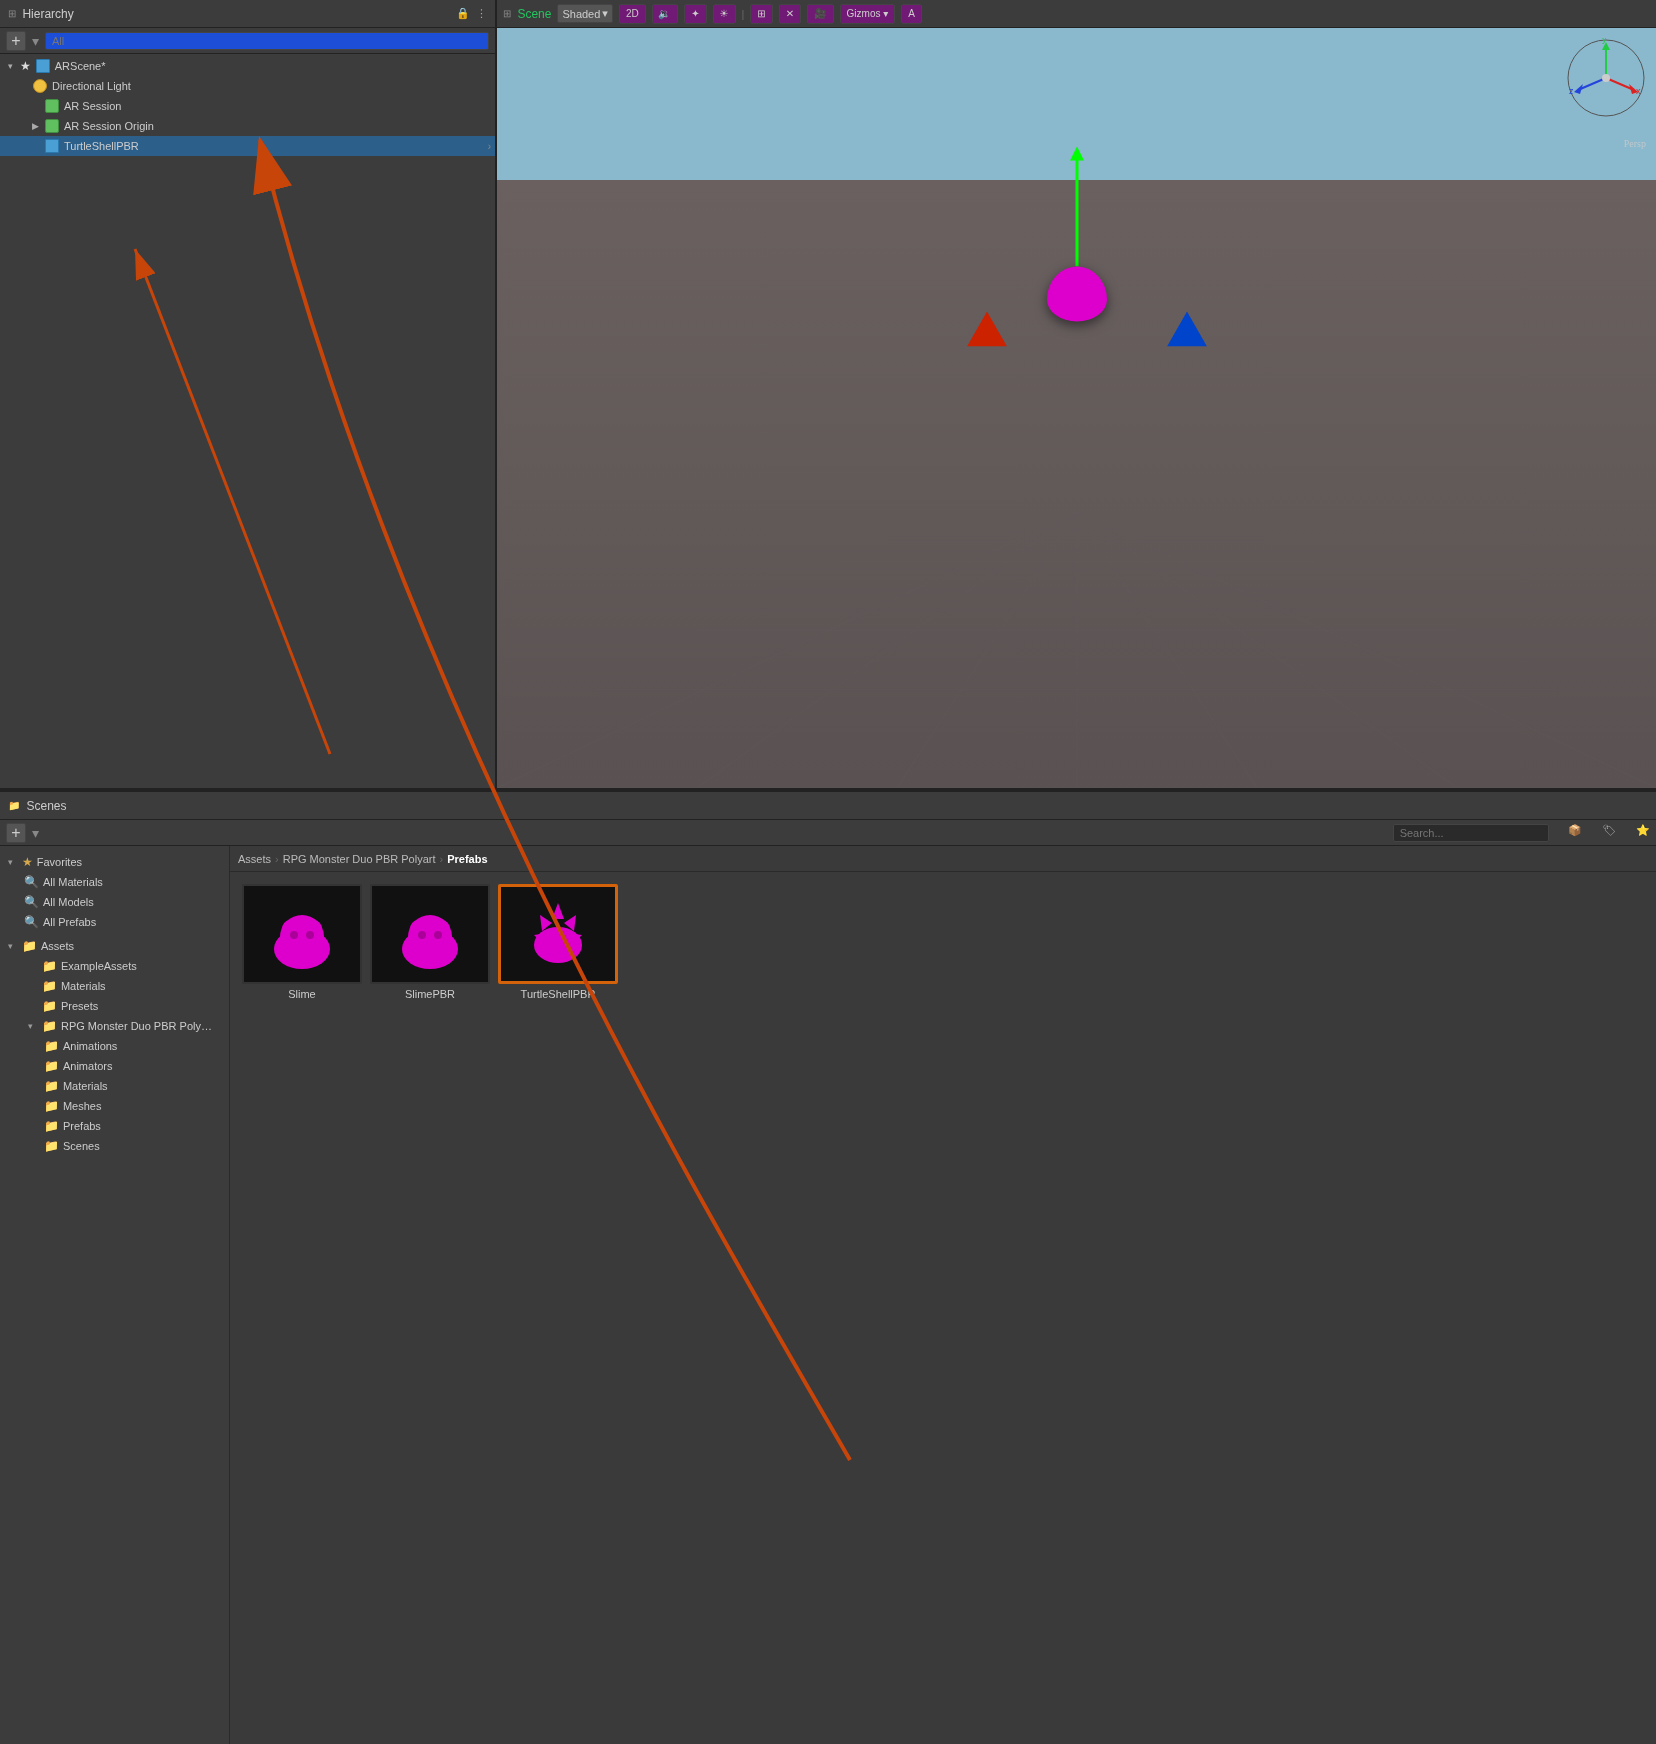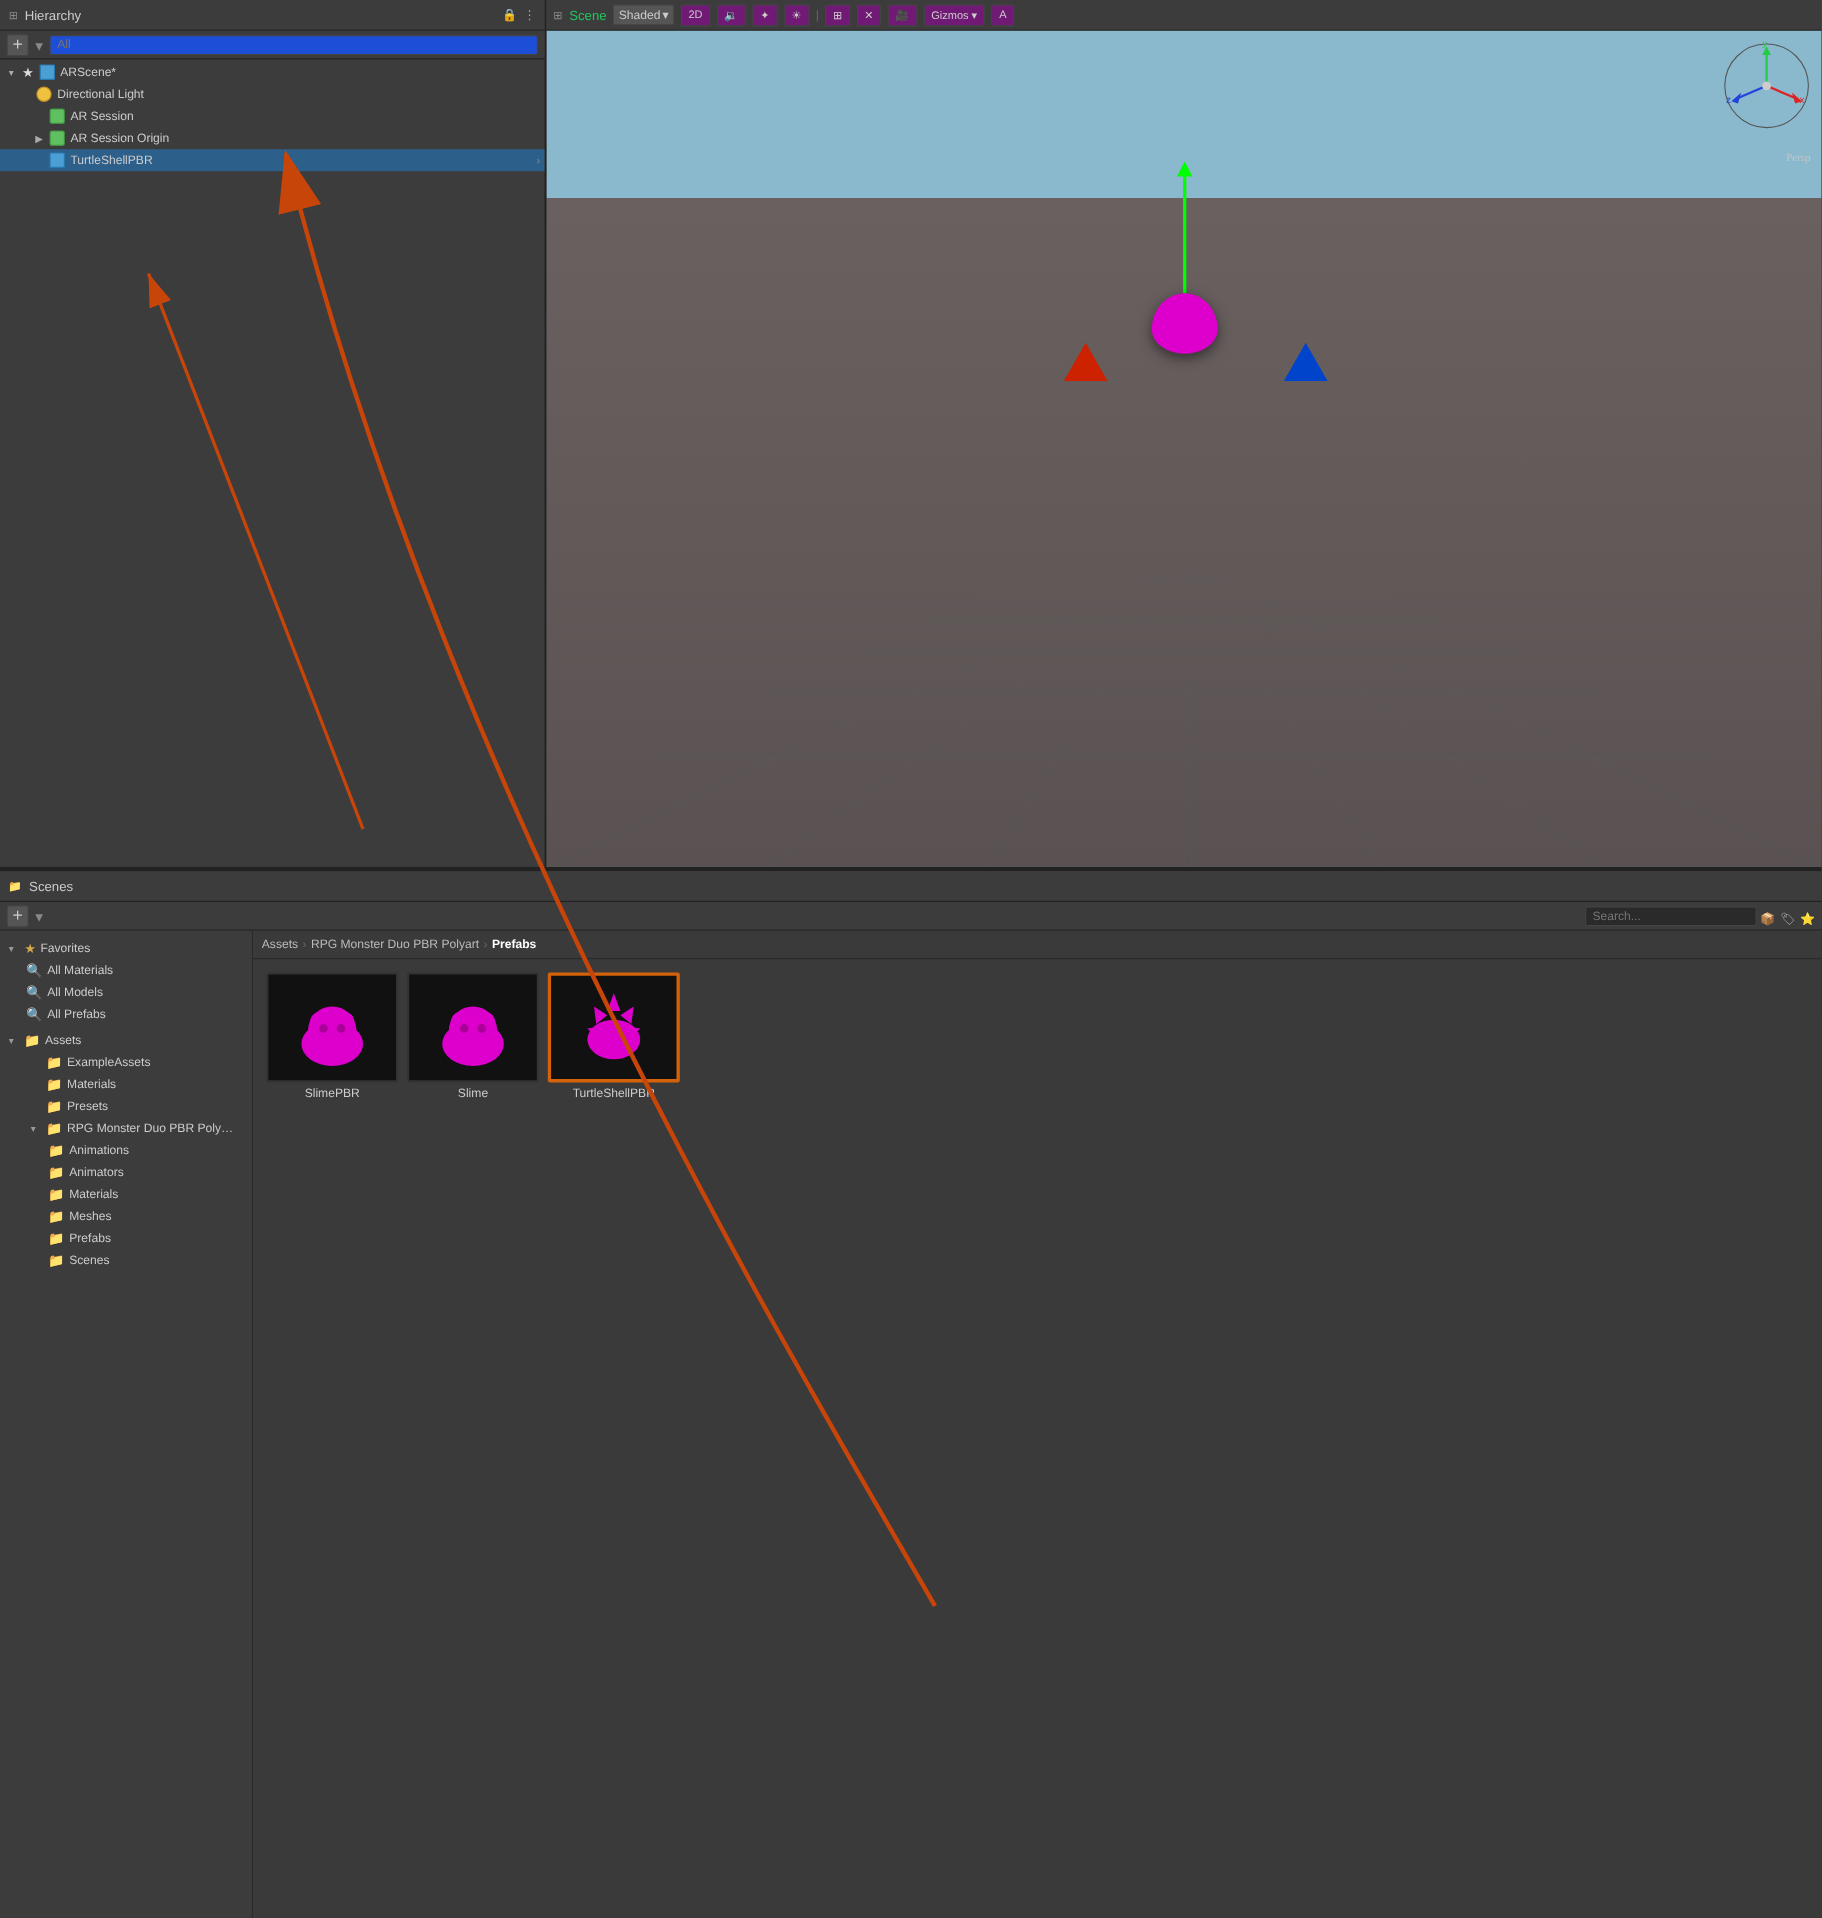--- a/index.html
+++ b/index.html
@@ -403,22 +403,22 @@
       border: 1px solid #444;
       color: #ccc;
       padding: 2px 6px;
       font-size: 11px;
       border-radius: 2px;
       height: 18px;
     }
 
     .project-search-wrapper {
       display: flex;
-      align-items: flex-end;
-      gap: 4px;
+      align-items: flex-start;
+      gap: 20px;
       margin-left: auto;
     }
 
     
     .gizmo-svg {
       position: absolute;
       top: 5px;
       right: 5px;
     }
 
@@ -693,49 +693,49 @@
 
       <div class="breadcrumb-row">
         <span class="breadcrumb-item">Assets</span>
         <span class="breadcrumb-sep">›</span>
         <span class="breadcrumb-item">RPG Monster Duo PBR Polyart</span>
         <span class="breadcrumb-sep">›</span>
         <span class="breadcrumb-item active">Prefabs</span>
       </div>
 
       <div class="assets-grid">
+
+        <div class="asset-item">
+          <div class="asset-thumb">
+            <svg width="80" height="75" viewBox="0 0 80 75">
+              <ellipse cx="40" cy="52" rx="28" ry="20" fill="#dd00cc"></ellipse>
+              <ellipse cx="40" cy="40" rx="22" ry="22" fill="#dd00cc"></ellipse>
+              <ellipse cx="28" cy="32" rx="8" ry="9" fill="#dd00cc"></ellipse>
+              <ellipse cx="52" cy="32" rx="8" ry="9" fill="#dd00cc"></ellipse>
+              <circle cx="32" cy="38" r="4" fill="#aa0099"></circle>
+              <circle cx="48" cy="38" r="4" fill="#aa0099"></circle>
+            </svg>
+          </div>
+          <span class="asset-label">Slime</span>
+        </div>
 
         <div class="asset-item">
           <div class="asset-thumb">
             <svg width="80" height="75" viewBox="0 0 80 75">
               <ellipse cx="40" cy="52" rx="28" ry="20" fill="#dd00cc"></ellipse>
               <ellipse cx="40" cy="40" rx="22" ry="22" fill="#dd00cc"></ellipse>
               <ellipse cx="28" cy="32" rx="8" ry="9" fill="#dd00cc"></ellipse>
               <ellipse cx="52" cy="32" rx="8" ry="9" fill="#dd00cc"></ellipse>
               <circle cx="32" cy="38" r="4" fill="#aa0099"></circle>
               <circle cx="48" cy="38" r="4" fill="#aa0099"></circle>
             </svg>
           </div>
           <span class="asset-label">SlimePBR</span>
         </div>
 
-        <div class="asset-item">
-          <div class="asset-thumb">
-            <svg width="80" height="75" viewBox="0 0 80 75">
-              <ellipse cx="40" cy="52" rx="28" ry="20" fill="#dd00cc"></ellipse>
-              <ellipse cx="40" cy="40" rx="22" ry="22" fill="#dd00cc"></ellipse>
-              <ellipse cx="28" cy="32" rx="8" ry="9" fill="#dd00cc"></ellipse>
-              <ellipse cx="52" cy="32" rx="8" ry="9" fill="#dd00cc"></ellipse>
-              <circle cx="32" cy="38" r="4" fill="#aa0099"></circle>
-              <circle cx="48" cy="38" r="4" fill="#aa0099"></circle>
-            </svg>
-          </div>
-          <span class="asset-label">Slime</span>
-        </div>
-
 
         <div class="asset-item">
           <div class="asset-thumb selected-asset">
             <svg width="80" height="75" viewBox="0 0 80 75">
 
               <ellipse cx="40" cy="48" rx="24" ry="18" fill="#dd00cc"></ellipse>
 
               <polygon points="40,6 34,22 46,22" fill="#dd00cc"></polygon>
               <polygon points="22,18 24,34 34,26" fill="#dd00cc"></polygon>
               <polygon points="58,18 56,34 46,26" fill="#dd00cc"></polygon>

